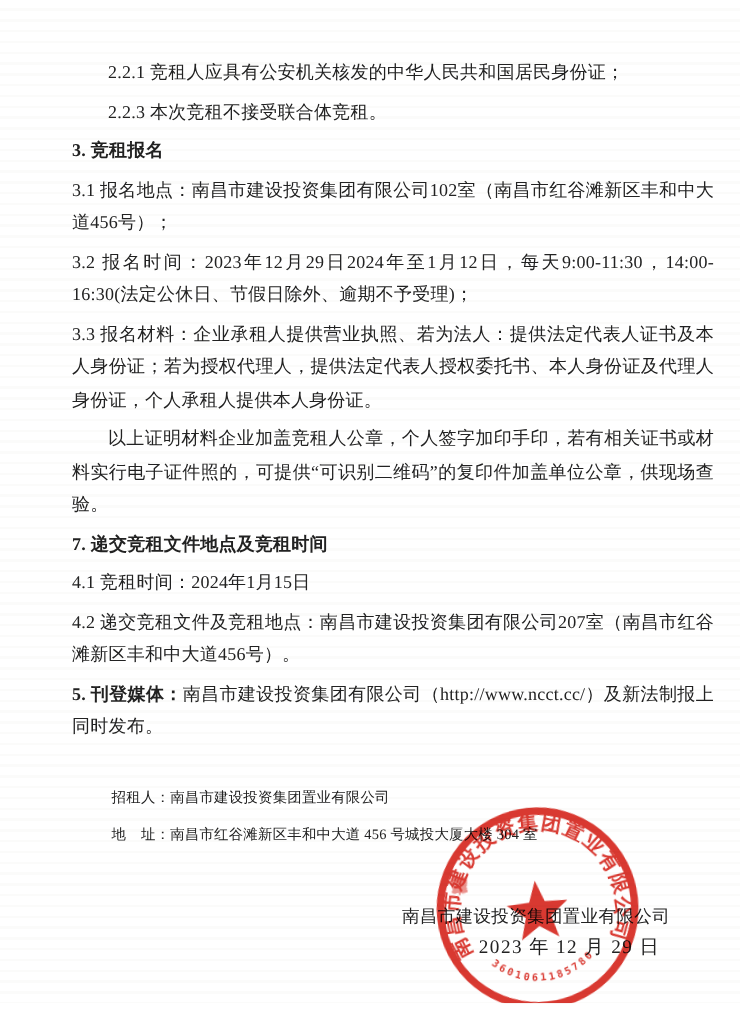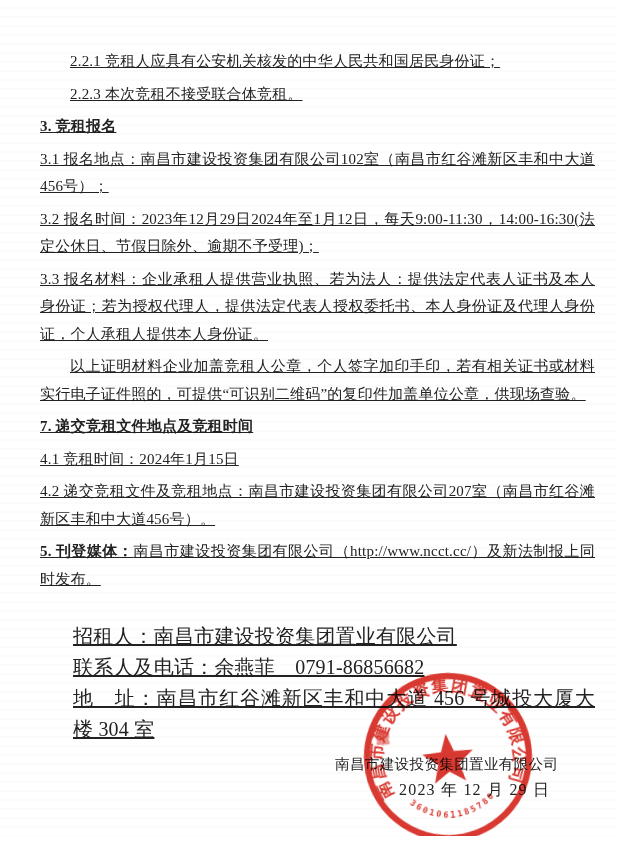--- a/index.html
+++ b/index.html
@@ -1,39 +1,38 @@
 <!DOCTYPE html>
 <html><head>
 <meta charset="utf-8">
 <style>
   html,body{margin:0;padding:0;background:#ffffff;}
   .page{
     position:relative;
     width:617px;height:836px;
     box-sizing:border-box;
-    padding:43px 22px 0 40px;
+    padding:43px 22px 0 60px;
     overflow:hidden;
     background:
       repeating-linear-gradient(180deg,#ffffff 0px,#ffffff 7px,#fbfbfa 7px,#fbfbfa 9px);
     font-family:"Liberation Serif","DejaVu Serif",serif;
     color:#222222;
-    text-decoration:underline;
   }
   .para{
     margin:5px 0 0 0;
     font-size:15px;
     line-height:27.5px;
     letter-spacing:.2px;
     text-align:justify;
   }
   .indent{text-indent:2em;}
   .heading{font-weight:bold;}
   .bold{font-weight:bold;}
   .footer{margin:28px 0 0 33px;}
-  .footer .para{margin:0;line-height:31px;font-size:20px;}
+  .footer .para{margin:0;line-height:31px;font-size:12px;}
   .sig-company{
     position:absolute;left:335px;top:755px;
     font-size:14.6px;letter-spacing:.3px;line-height:18px;
   }
   .sig-date{
     position:absolute;left:399px;top:781px;
     font-size:16px;letter-spacing:1.2px;line-height:18px;
   }
   
   .seal{
@@ -79,21 +78,20 @@
   <p class="para indent">以上证明材料企业加盖竞租人公章，个人签字加印手印，若有相关证书或材料实行电子证件照的，可提供“可识别二维码”的复印件加盖单位公章，供现场查验。</p>
 
   <p class="para heading">7. 递交竞租文件地点及竞租时间</p>
   <p class="para">4.1 竞租时间：2024年1月15日</p>
   <p class="para">4.2 递交竞租文件及竞租地点：南昌市建设投资集团有限公司207室（南昌市红谷滩新区丰和中大道456号）。</p>
 
   <p class="para"><span class="bold">5. 刊登媒体：</span><span>南昌市建设投资集团有限公司（http://www.ncct.cc/）及新法制报上同时发布。</span></p>
 
   <div class="footer">
     <p class="para">招租人：南昌市建设投资集团置业有限公司</p>
-    <p class="para">联系人及电话：余燕菲　0791-86856682</p>
     <p class="para">地　址：南昌市红谷滩新区丰和中大道 456 号城投大厦大楼 304 室</p>
   </div>
 
   <div class="sig-company">南昌市建设投资集团置业有限公司</div>
   <div class="sig-date">2023 年 12 月 29 日</div>
 
   <div class="seal">
     <svg viewBox="0 0 200 200" xmlns="http://www.w3.org/2000/svg">
       <circle cx="100" cy="100" r="91" fill="none" stroke-width="7" stroke="#d6281f"></circle>
       <path id="sealArcTop" d="M 35.9,137 A 74,74 0 1 1 164.1,137" fill="none"></path>

